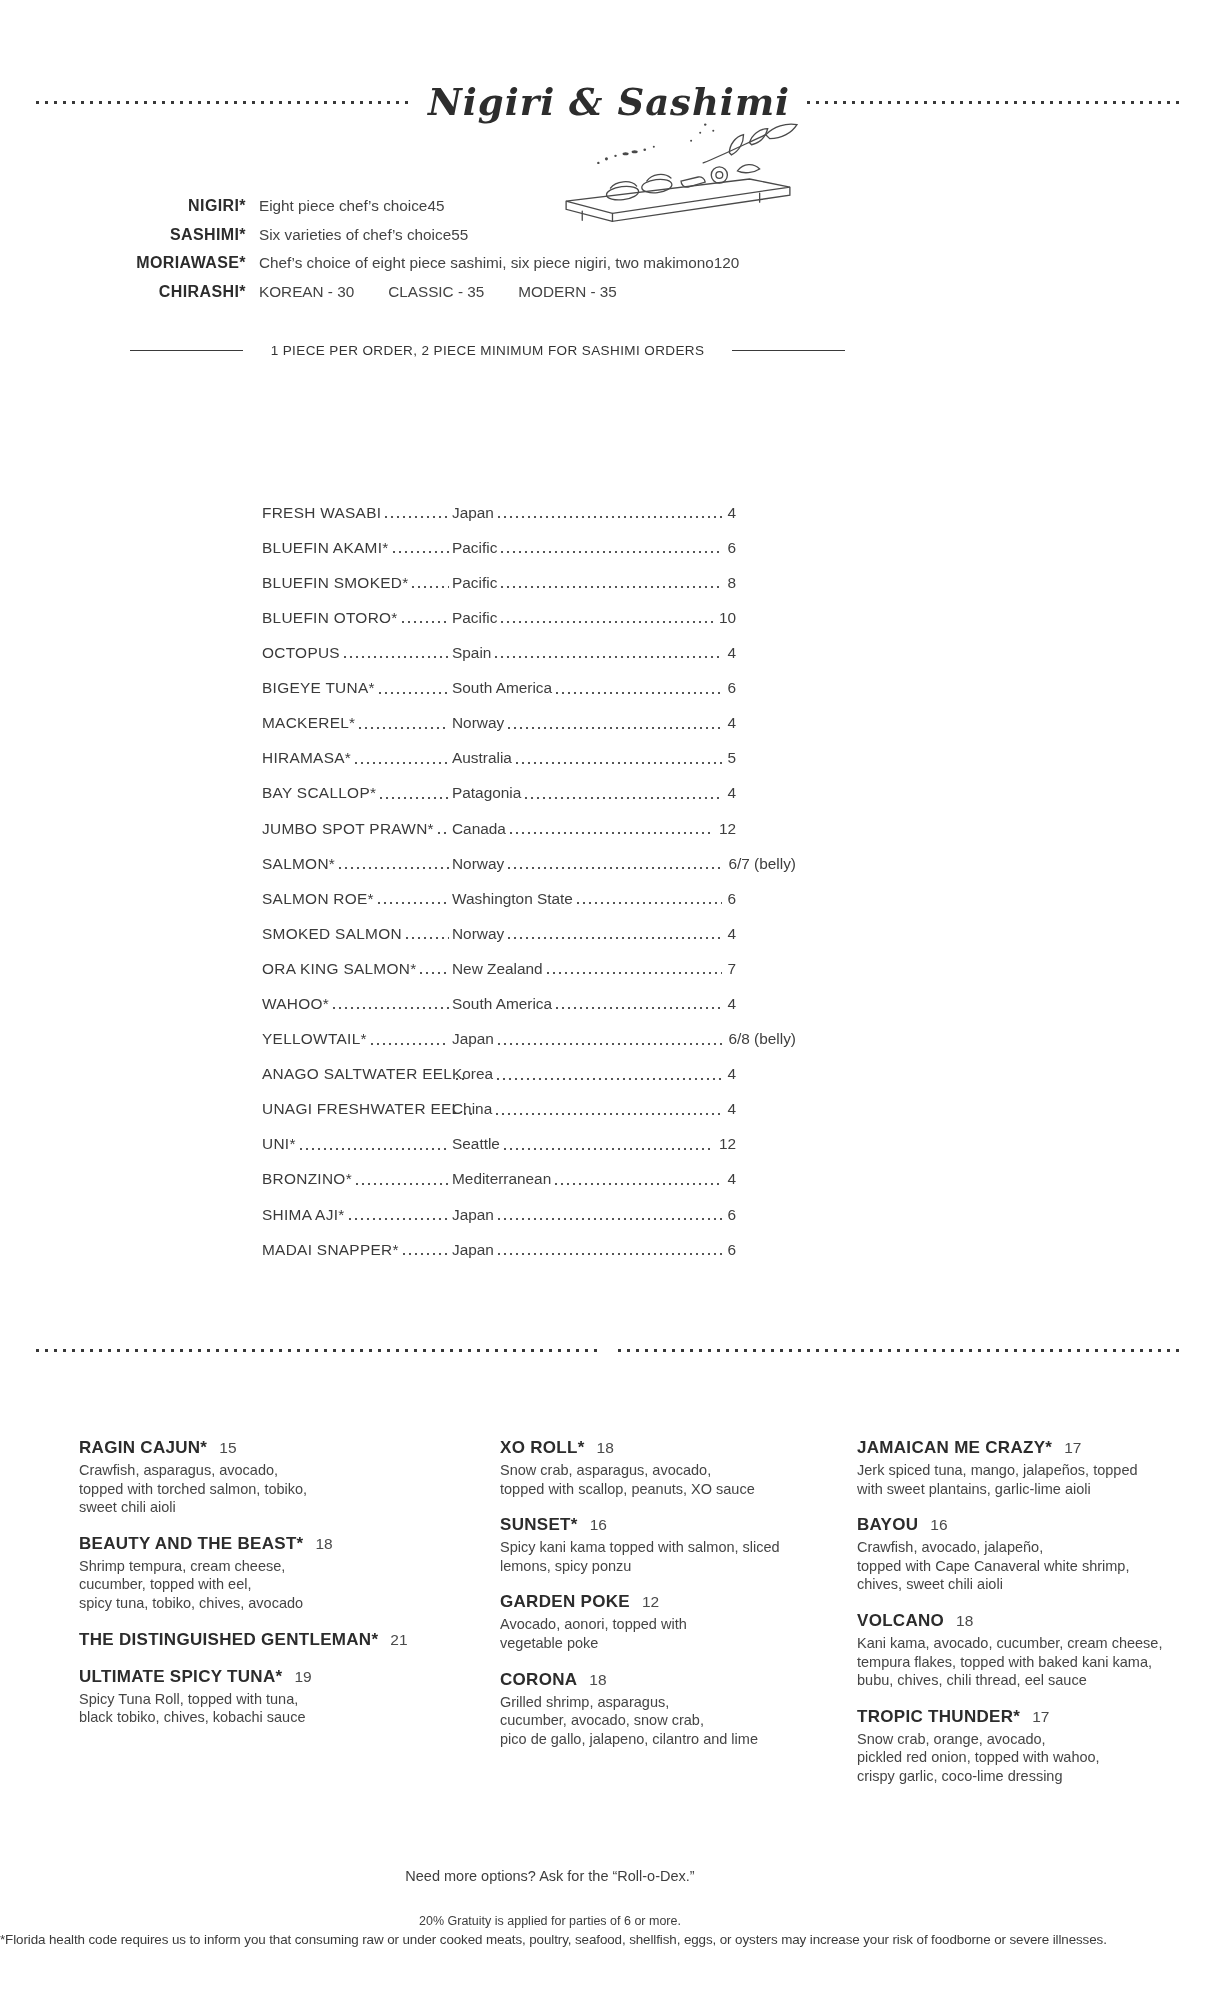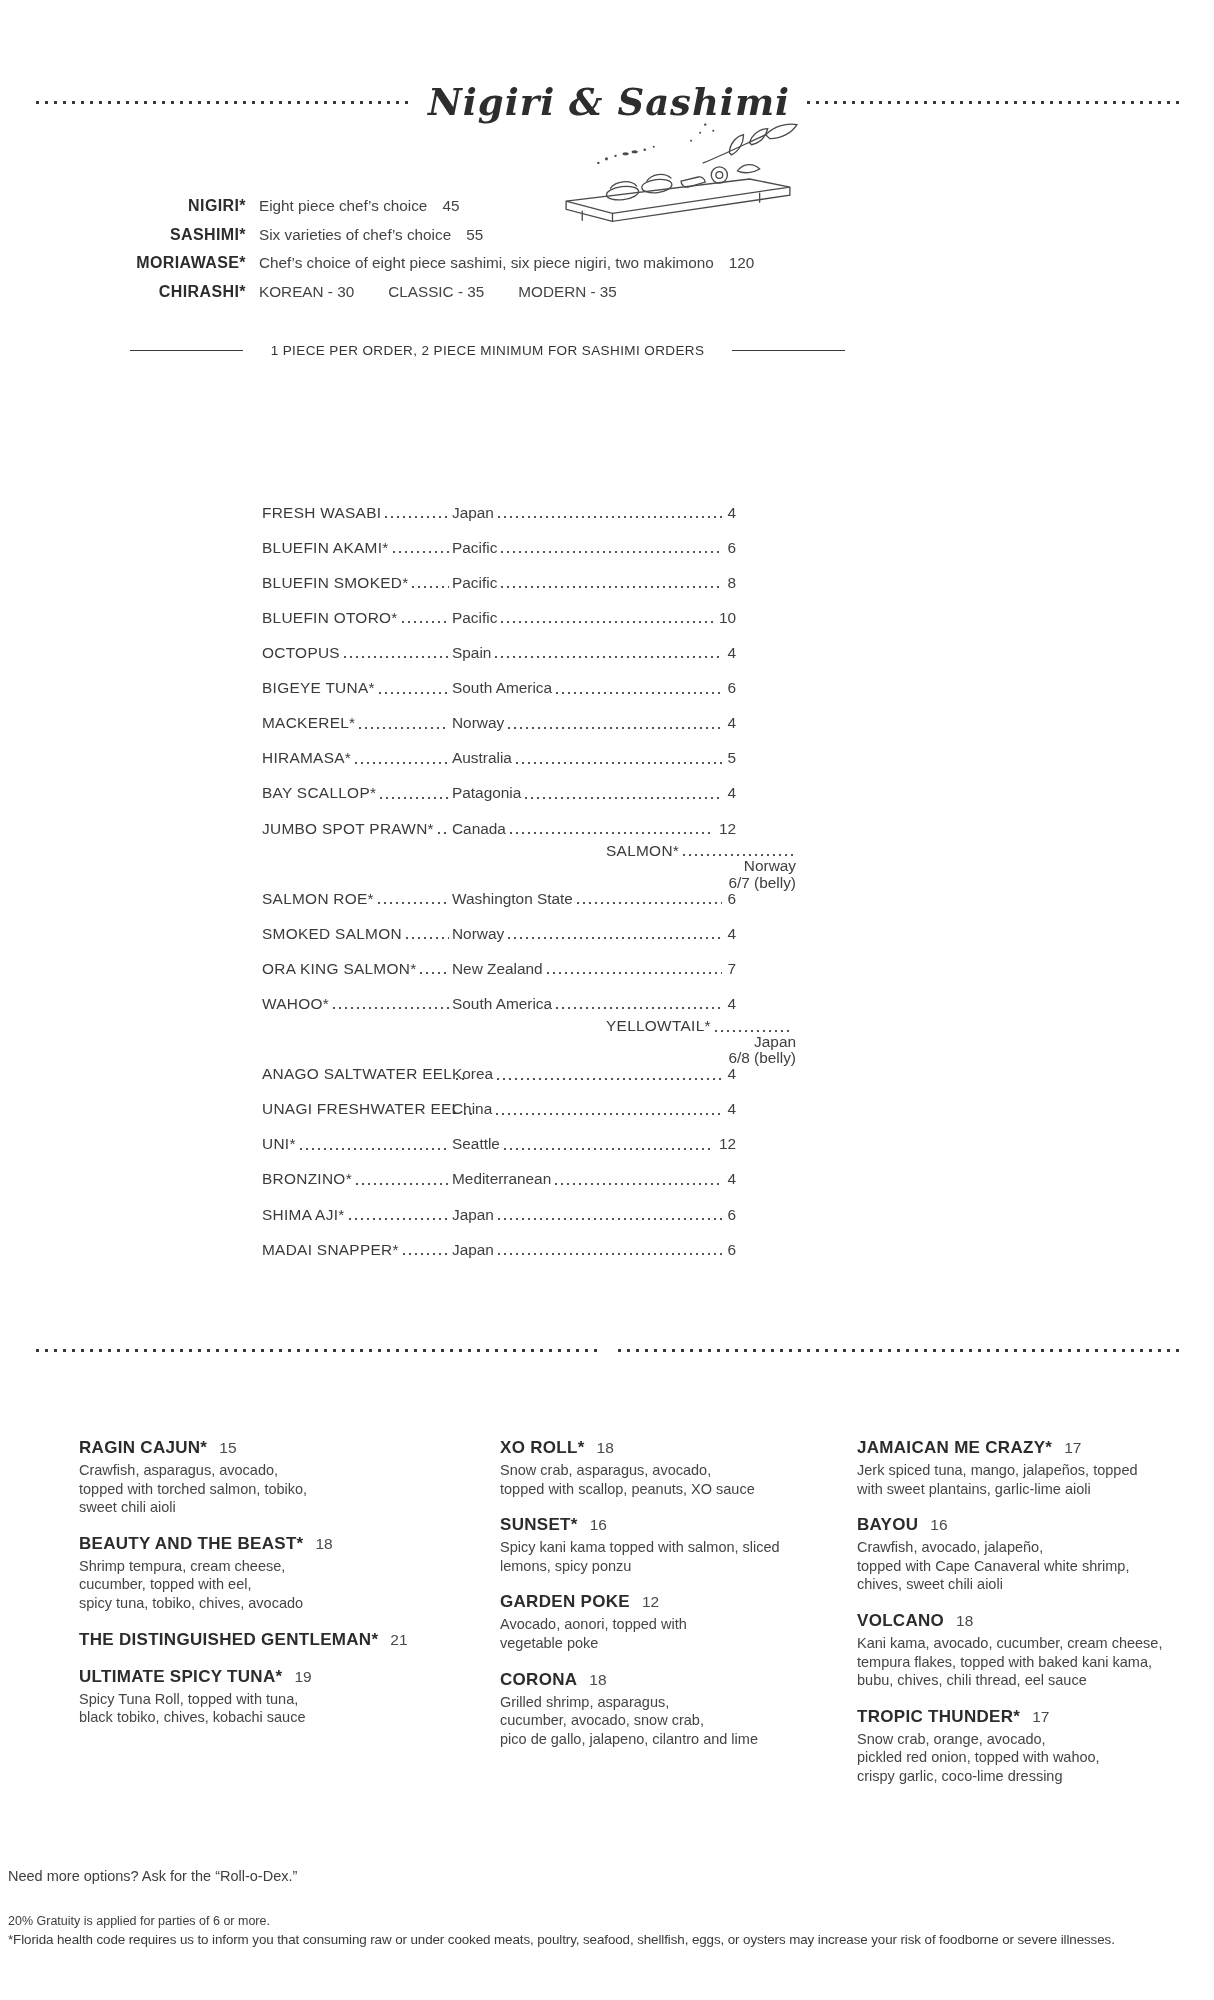--- a/index.html
+++ b/index.html
@@ -21,51 +21,51 @@
     font-family:"DejaVu Serif","Liberation Serif",serif;
     font-style:italic;font-weight:700;font-size:37px;color:#2d2d2d;
     letter-spacing:1px;white-space:nowrap;
   }
 
   
   .intro{width:760px;}
   .irow{display:flex;align-items:baseline;line-height:28.6px;}
   .ilabel{width:118px;text-align:right;font-weight:bold;font-size:16px;letter-spacing:.4px;color:#2c2c2c;flex-shrink:0;}
   .idesc{margin-left:13px;font-size:15.3px;color:#434343;white-space:nowrap;}
-  .iprice{margin-left:15px;font-size:15.3px;color:#434343;}
+  .iprice{font-size:15.3px;color:#434343;}
 
   
   .divider{display:flex;align-items:center;gap:28px;}
   .divline{flex:1;height:0;border-top:1.6px solid #3a3a3a;}
   .divtext{font-size:13.5px;letter-spacing:.4px;color:#333;white-space:nowrap;}
 
   
   .slist{display:block;}
   .srow{display:flex;align-items:flex-end;width:474px;height:35.1px;box-sizing:border-box;padding-bottom:7px;}
-  .srow.wide{width:534px;flex-direction:column;}
+  .srow.wide{width:534px;}
   .seg1{display:flex;align-items:flex-end;width:190px;flex-shrink:0;}
   .iname{font-size:15.4px;letter-spacing:.3px;color:#3a3a3a;white-space:nowrap;line-height:1;}
   .origin{font-size:15.4px;color:#3e3e3e;white-space:nowrap;line-height:1;}
   .sprice{font-size:15.4px;color:#3e3e3e;white-space:nowrap;line-height:1;padding-left:2px;}
   .leader{
     flex:1;height:4px;margin:0 3px 1px 3px;min-width:10px;
     background-image:radial-gradient(circle at 2px 2px,#555 1.05px,transparent 1.4px);
     background-size:6px 4px;background-repeat:repeat-x;background-position:left bottom;
   }
 
   
   .rollcol{display:block;}
   .roll{margin-bottom:17px;}
   .roll-head{display:flex;align-items:baseline;margin-bottom:3px;}
   .roll-name{font-weight:bold;font-size:17px;letter-spacing:.3px;color:#2c2c2c;white-space:nowrap;}
   .roll-price{margin-left:12px;font-size:15.5px;color:#4a4a4a;}
   .roll-desc{font-size:14.5px;line-height:18.6px;color:#454545;white-space:pre-line;}
 
   
-  .center-text{left:8px;width:1100px;}
+  .center-text{left:0;width:1100px;text-align:center;}
   .note{font-size:14.5px;color:#3e3e3e;}
   .small{font-size:12.5px;color:#3e3e3e;}
   .disclaimer{font-size:13.4px;color:#3a3a3a;letter-spacing:-.1px;white-space:nowrap;}
 
   svg.illus{stroke:#4a4a4a;}
 </style>
 </head>
 <body>
 
 <div class="abs sec-header" style="top:80px;left:35px;width:1148px;height:44px;">

